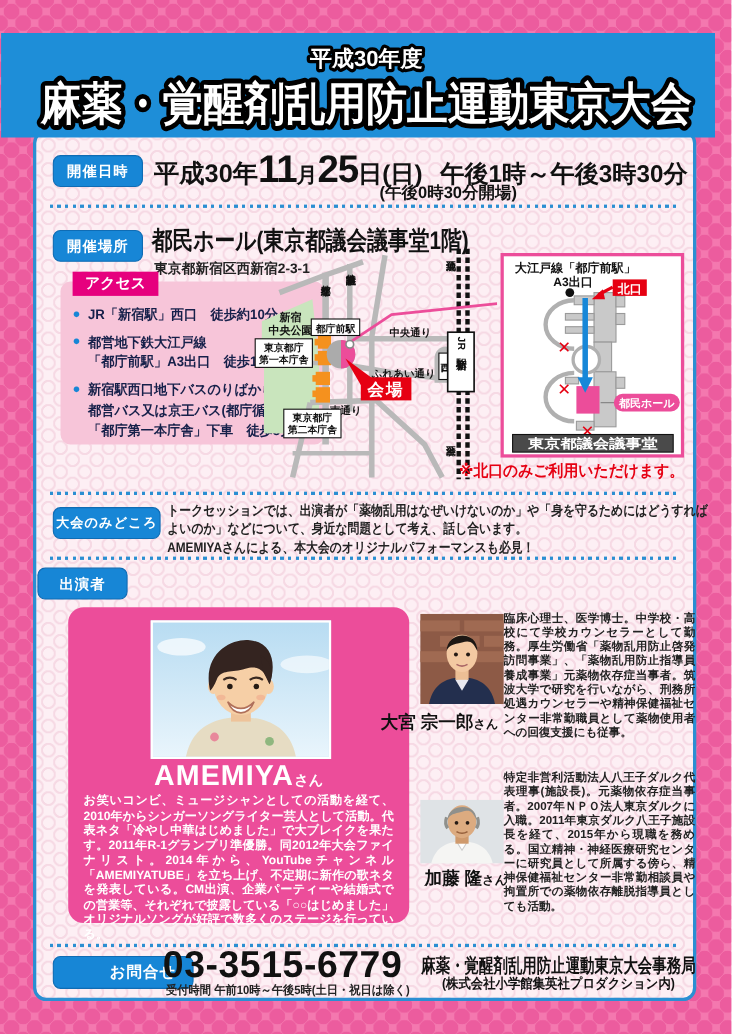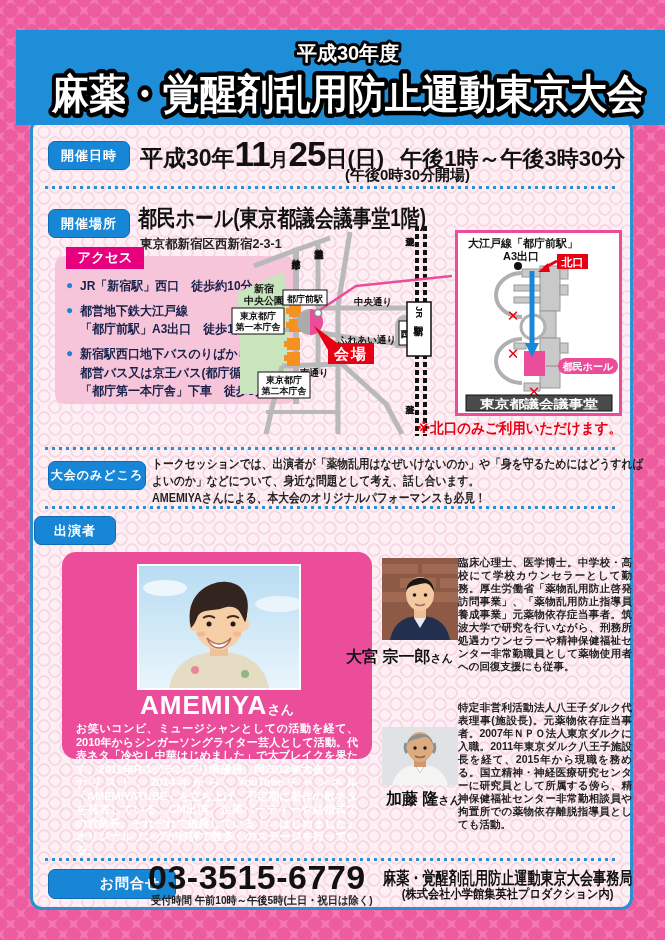--- a/index.html
+++ b/index.html
@@ -9,21 +9,21 @@
     background-image:radial-gradient(circle,#ec5c9e 7px,rgba(0,0,0,0) 7.5px),radial-gradient(circle,#ec5c9e 7px,rgba(0,0,0,0) 7.5px);
     background-size:21px 21px;background-position:0 0,10.5px 10.5px;}
   .abs{position:absolute;}
   
   #card{position:absolute;left:30px;top:118px;width:597px;height:786px;
     background-color:#fdeff4;
     background-image:radial-gradient(circle,rgba(0,0,0,0) 4.5px,#f6d9e4 5px,#f6d9e4 6.5px,rgba(0,0,0,0) 7px),radial-gradient(circle,rgba(0,0,0,0) 4.5px,#f6d9e4 5px,#f6d9e4 6.5px,rgba(0,0,0,0) 7px);
     background-size:22px 22px;background-position:0 0,11px 11px;
     border:3px solid #2b8fd2;border-radius:12px;}
   
-  #header{position:absolute;left:16px;top:30px;width:649px;height:95px;background:#1e8ed8;}
+  #header{position:absolute;left:1px;top:30px;width:649px;height:95px;background:#1e8ed8;}
   
   .chip{position:absolute;background:#1786d6;color:#fff;font-weight:bold;
     display:flex;align-items:center;justify-content:center;border-radius:7px;
     border:1px solid #0f6cb4;letter-spacing:1px;}
   .dotline{position:absolute;height:3px;background-image:repeating-linear-gradient(90deg,#2b8fd2 0 3px,rgba(0,0,0,0) 3px 7px);}
   .nowrapx{white-space:nowrap;transform-origin:left center;display:inline-block;}
   
   #date-row{position:absolute;left:140px;top:134px;display:flex;align-items:baseline;color:#111;font-weight:bold;white-space:nowrap;}
   #date-row .t1{font-size:23px;} #date-row .num{font-size:35px;letter-spacing:-1px;}
   #date-row .t2{font-size:19px;} #date-row .t3{font-size:22px;}
@@ -37,21 +37,21 @@
   #access-chip{position:absolute;left:66px;top:247px;width:78px;height:22px;background:#e6007e;color:#fff;
     font-size:13.5px;font-weight:bold;display:flex;align-items:center;justify-content:center;}
   #access-list{position:absolute;left:66px;top:277px;width:224px;font-size:12.5px;font-weight:bold;color:#16204a;}
   .acc-item{margin-bottom:7px;position:relative;padding-left:14px;line-height:1.45;}
   .acc-bullet{position:absolute;left:0;top:0;color:#1786d6;font-size:12px;}
   .acc-line{display:block;white-space:nowrap;transform:scaleX(.96);transform-origin:left center;}
   
   #hl-text{position:absolute;left:152px;top:456px;width:470px;font-size:12.5px;font-weight:bold;color:#222;line-height:17px;}
   #hl-text span{display:block;white-space:nowrap;transform:scaleX(.86);transform-origin:left center;}
   
-  #amemiya-box{position:absolute;left:62px;top:552px;width:310px;height:207px;background:#ec4d9a;border-radius:14px;}
+  #amemiya-box{position:absolute;left:62px;top:552px;width:310px;height:287px;background:#ec4d9a;border-radius:14px;}
   #amemiya-photo{position:absolute;left:75px;top:12px;width:160px;height:122px;border:2px solid #fff;background:#cfe7f5;}
   #amemiya-name{position:absolute;left:0;top:138px;width:100%;text-align:center;color:#fff;font-weight:bold;}
   #amemiya-name .big{font-size:26px;letter-spacing:1px;} #amemiya-name .small{font-size:13px;}
   #amemiya-bio{position:absolute;left:14px;top:170px;width:282px;color:#fff;font-size:11px;font-weight:bold;line-height:1.23;text-align:justify;}
   
   .guest-name{position:absolute;font-weight:bold;color:#111;white-space:nowrap;}
   .guest-name .nm{font-size:16px;} .guest-name .hn{font-size:11px;}
   .guest-bio{position:absolute;left:458px;width:174px;font-size:10.5px;font-weight:bold;color:#222;line-height:1.24;text-align:justify;}
   .photo-frame{position:absolute;overflow:hidden;}
   

